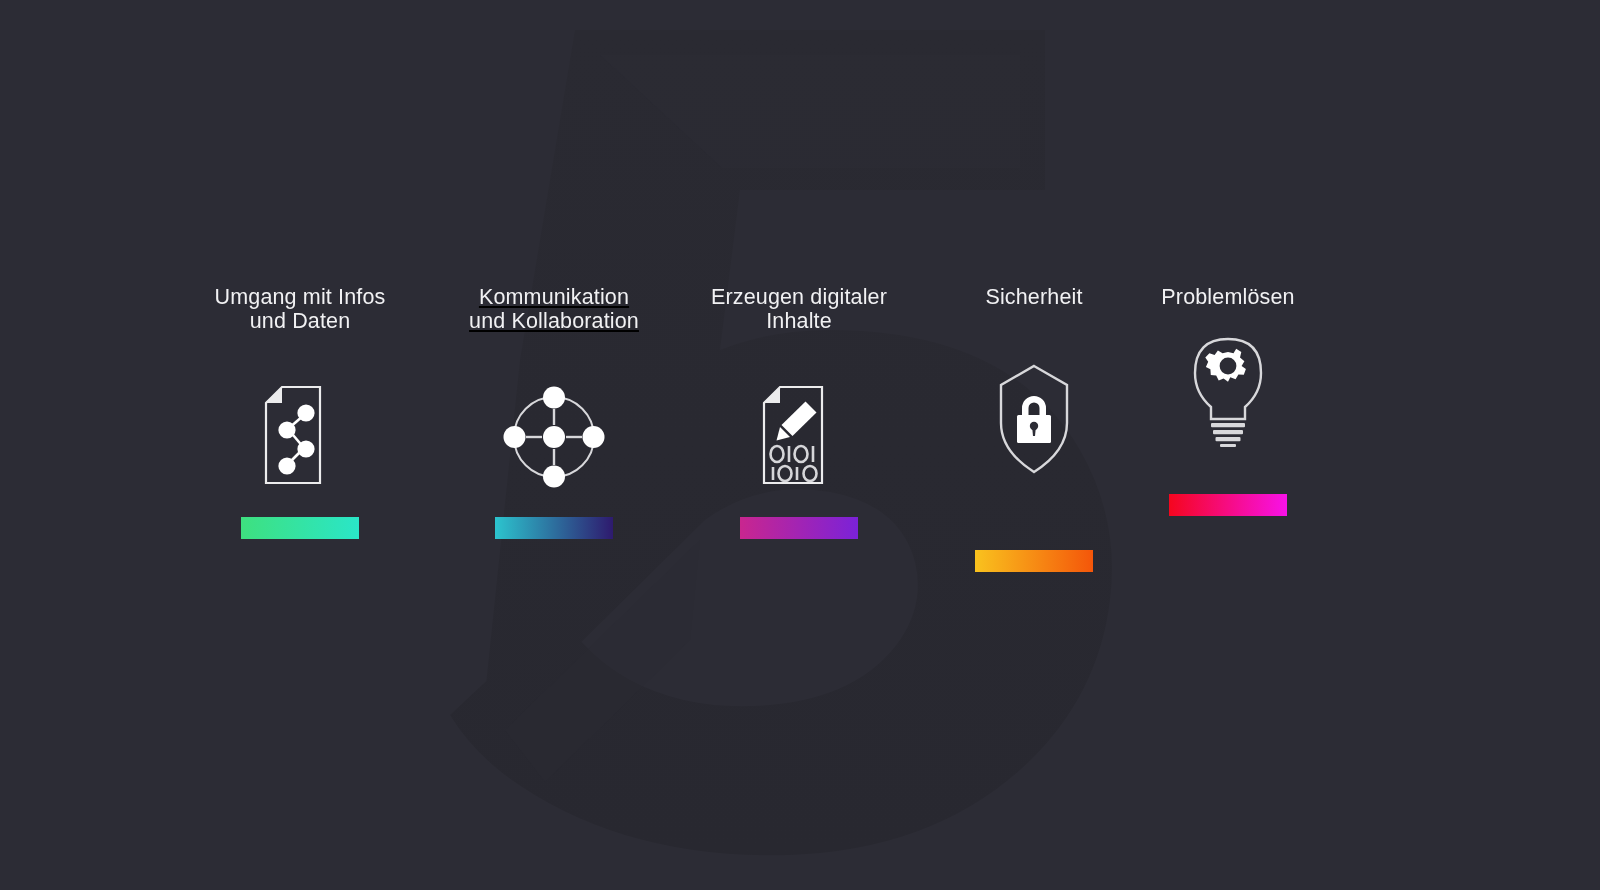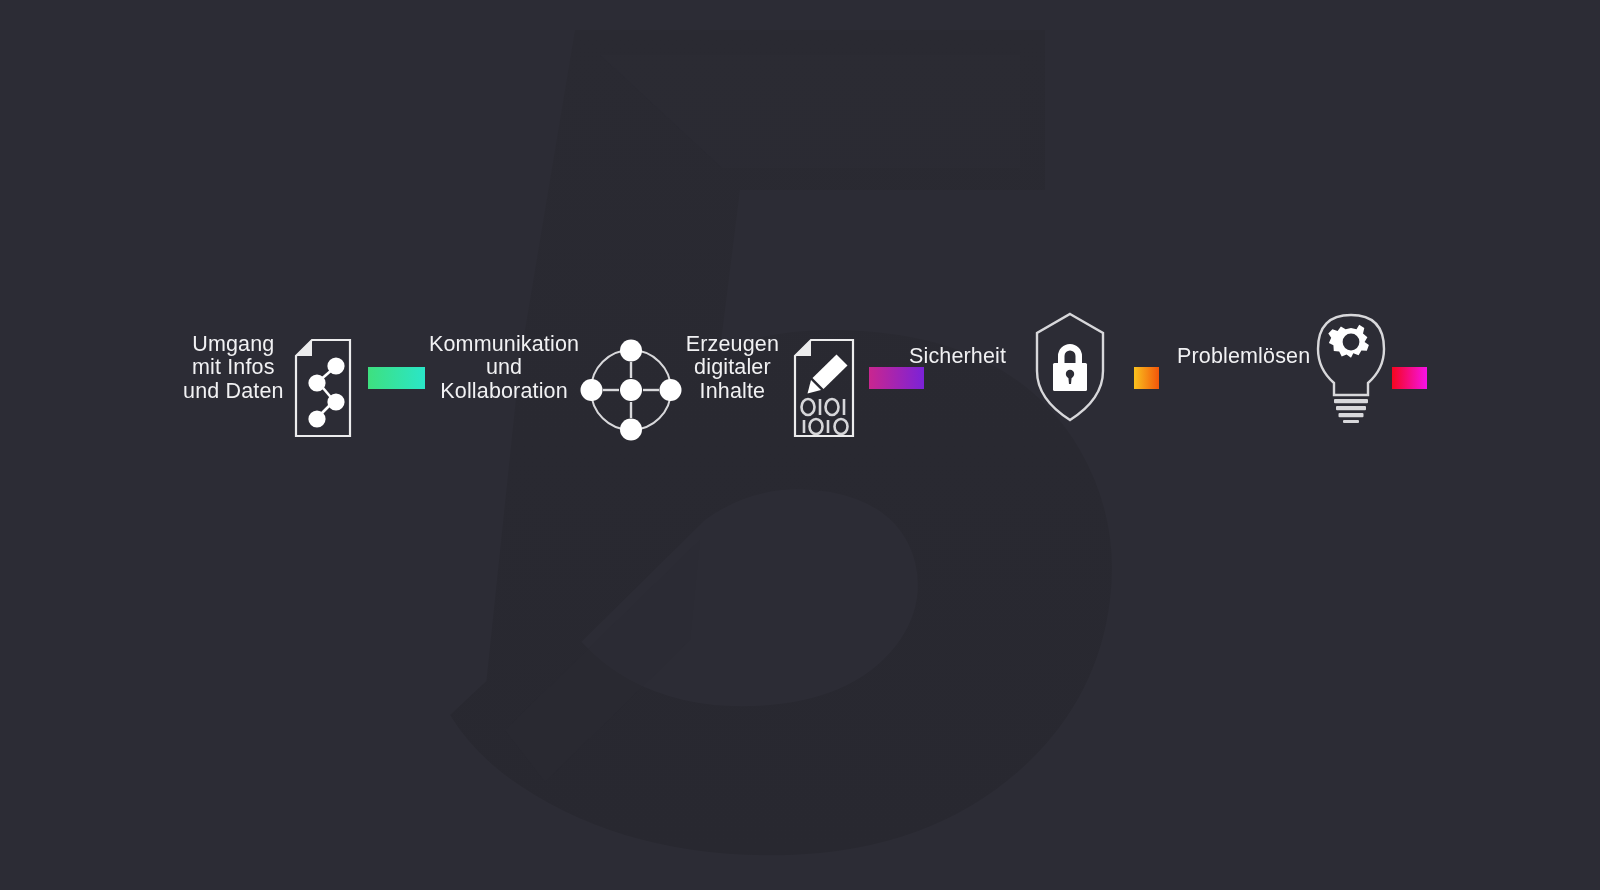--- a/index.html
+++ b/index.html
@@ -43,21 +43,21 @@
     height: 890px;
     display: flex;
     z-index: 2;
   }
 
   .col {
     position: absolute;
     top: 285;
     width: 250px;
     display: flex;
-    flex-direction: row;
+    flex-direction: column;
     align-items: center;
   }
 
   .col-label {
     color: #f1f1f3;
     font-size: 21.5px;
     line-height: 23.5px;
     font-weight: 400;
     text-align: center;
     letter-spacing: 0.15px;
@@ -73,24 +73,24 @@
     justify-content: center;
   }
 
   .col-bar {
     height: 22px;
     width: 118px;
   }
 
   
   .col-0 { left: 175px; top: 286px; }
-  .col-1 { left: 429px; top: 286px; }
+  .col-1 { left: 429px; top: 286px; text-decoration: underline; }
   .col-2 { left: 674px; top: 286px; }
   .col-3 { left: 909px; top: 286px; gap: 28px; }
-  .col-4 { left: 1177px; top: 286px; }
+  .col-4 { left: 1103px; top: 286px; }
 
   .col-0 .col-icon { margin-top: 44px; }
   .col-1 .col-icon { margin-top: 44px; }
   .col-2 .col-icon { margin-top: 44px; }
   .col-3 .col-icon { margin-top: 21px; }
   .col-4 .col-icon { margin-top: 21px; }
 
   .col-0 .col-bar { margin-top: 20px; }
   .col-1 .col-bar { margin-top: 20px; }
   .col-2 .col-bar { margin-top: 20px; }

